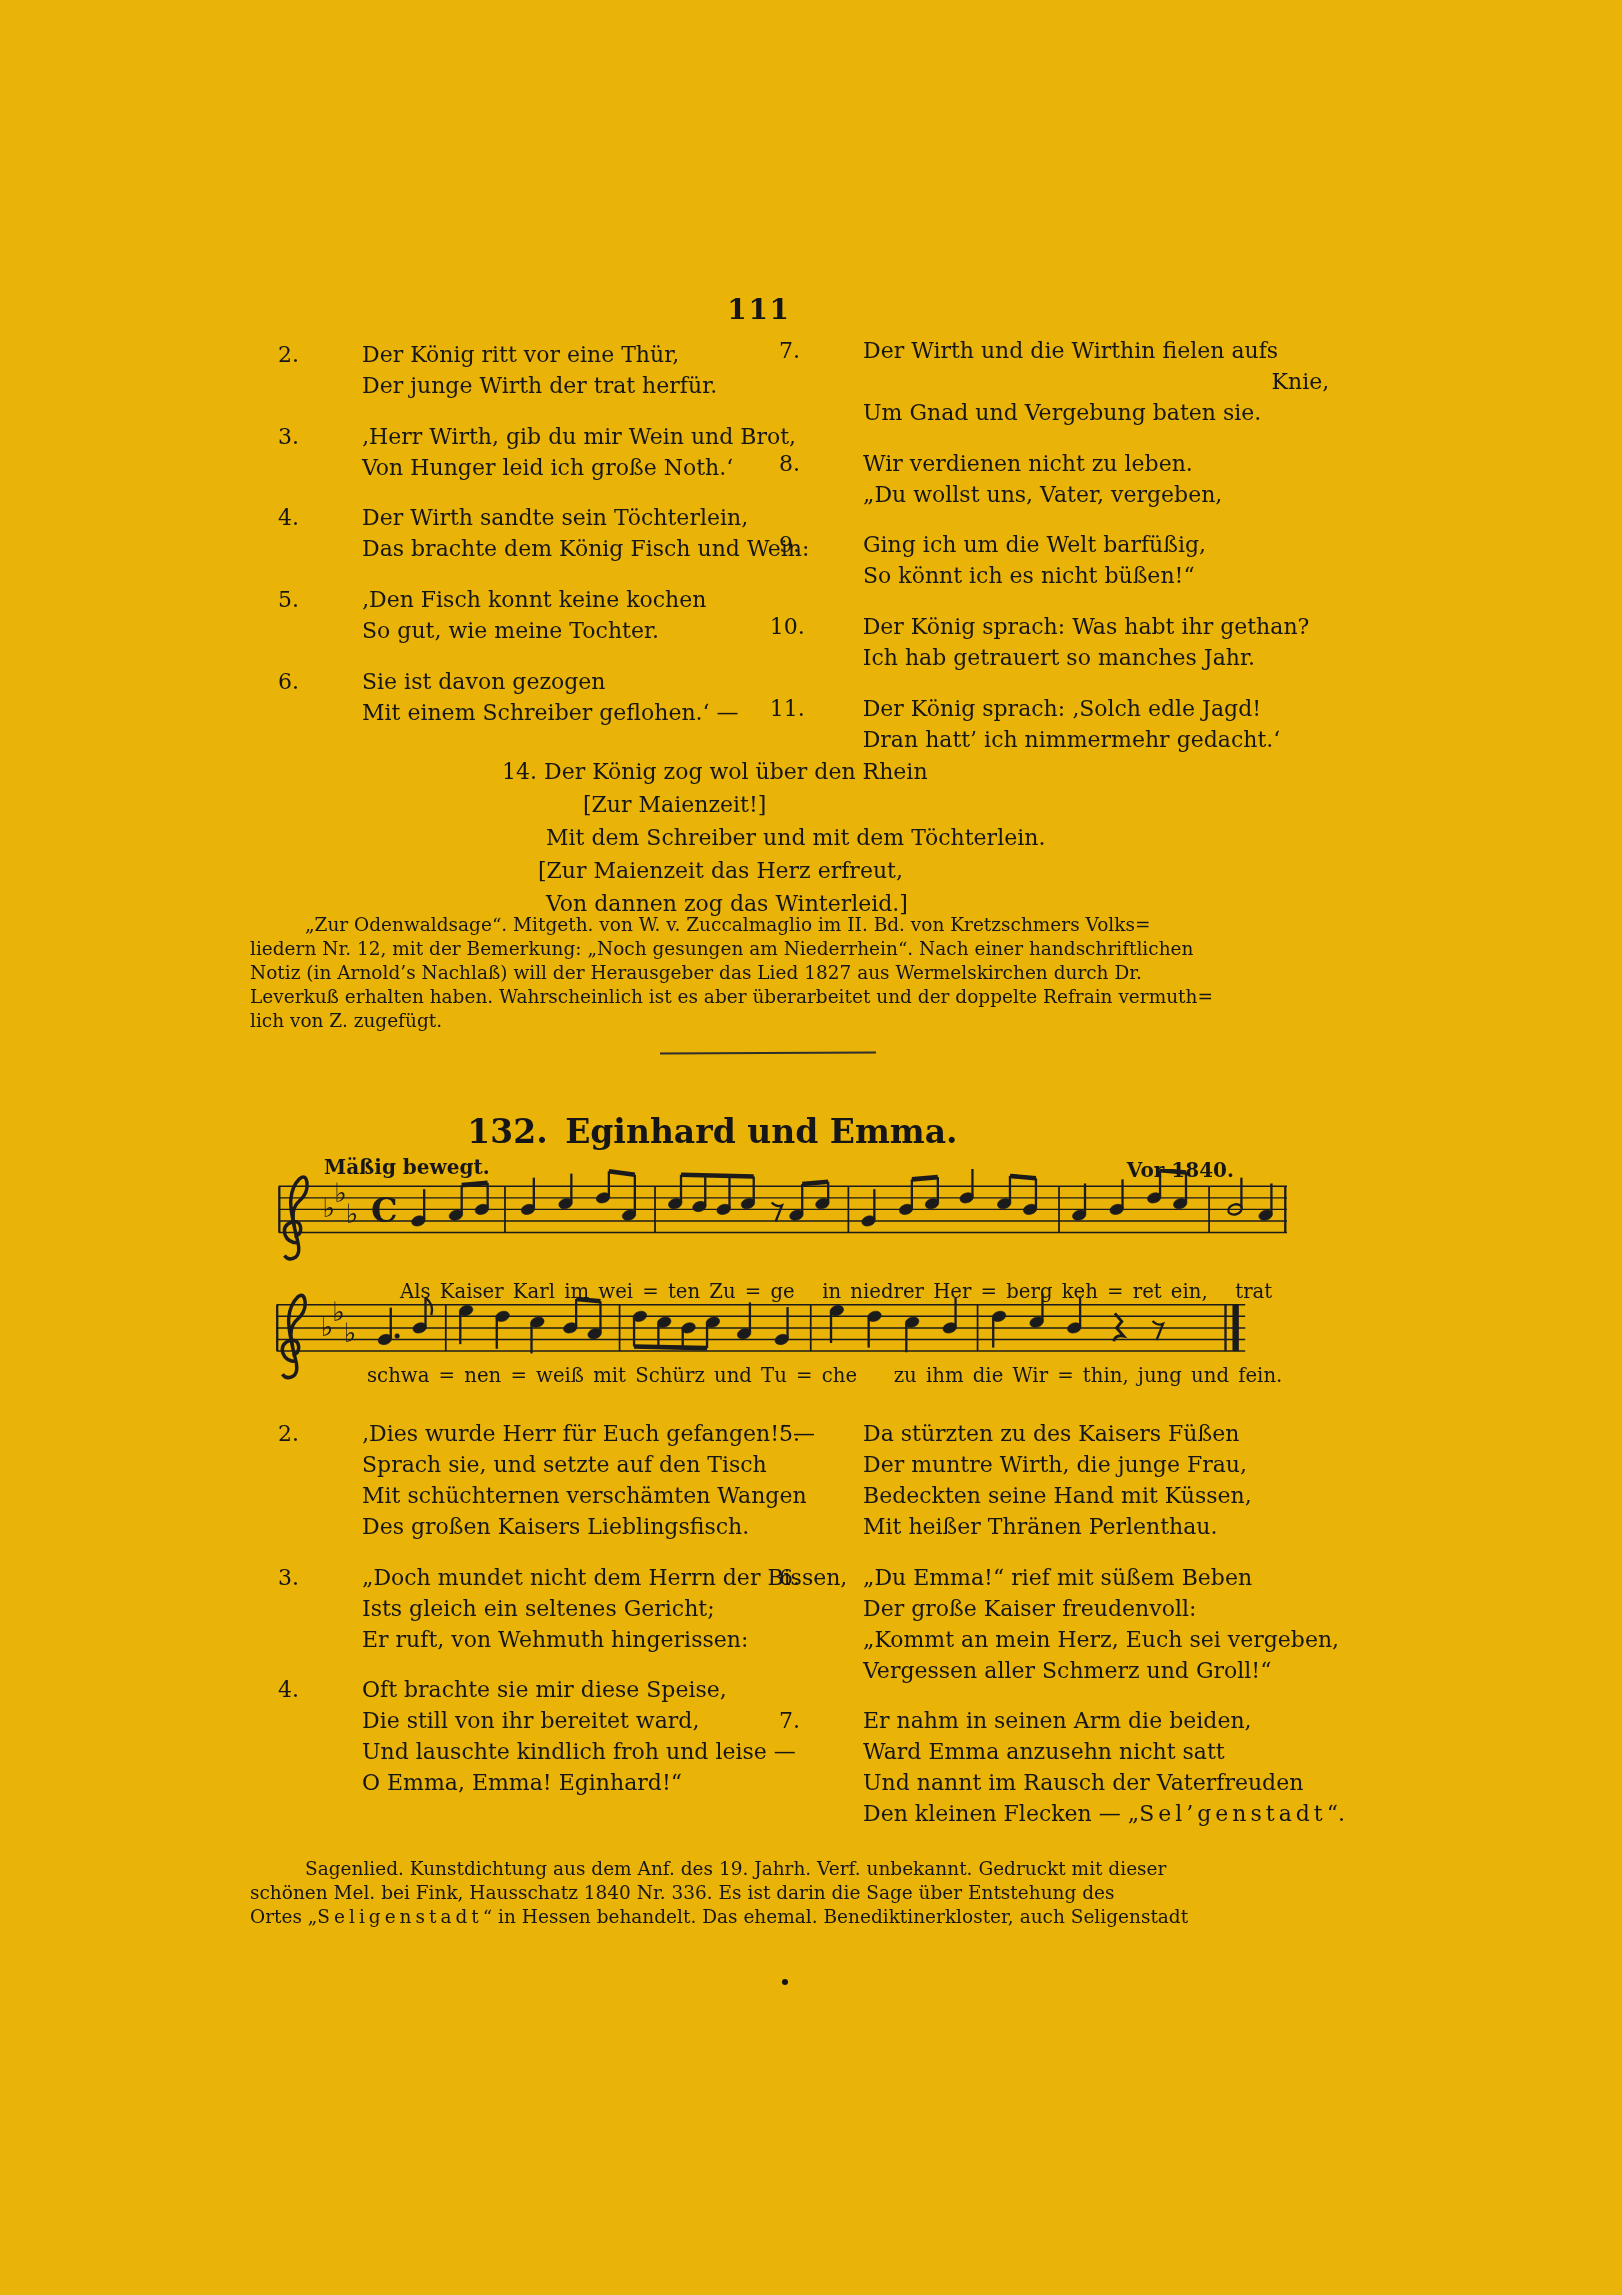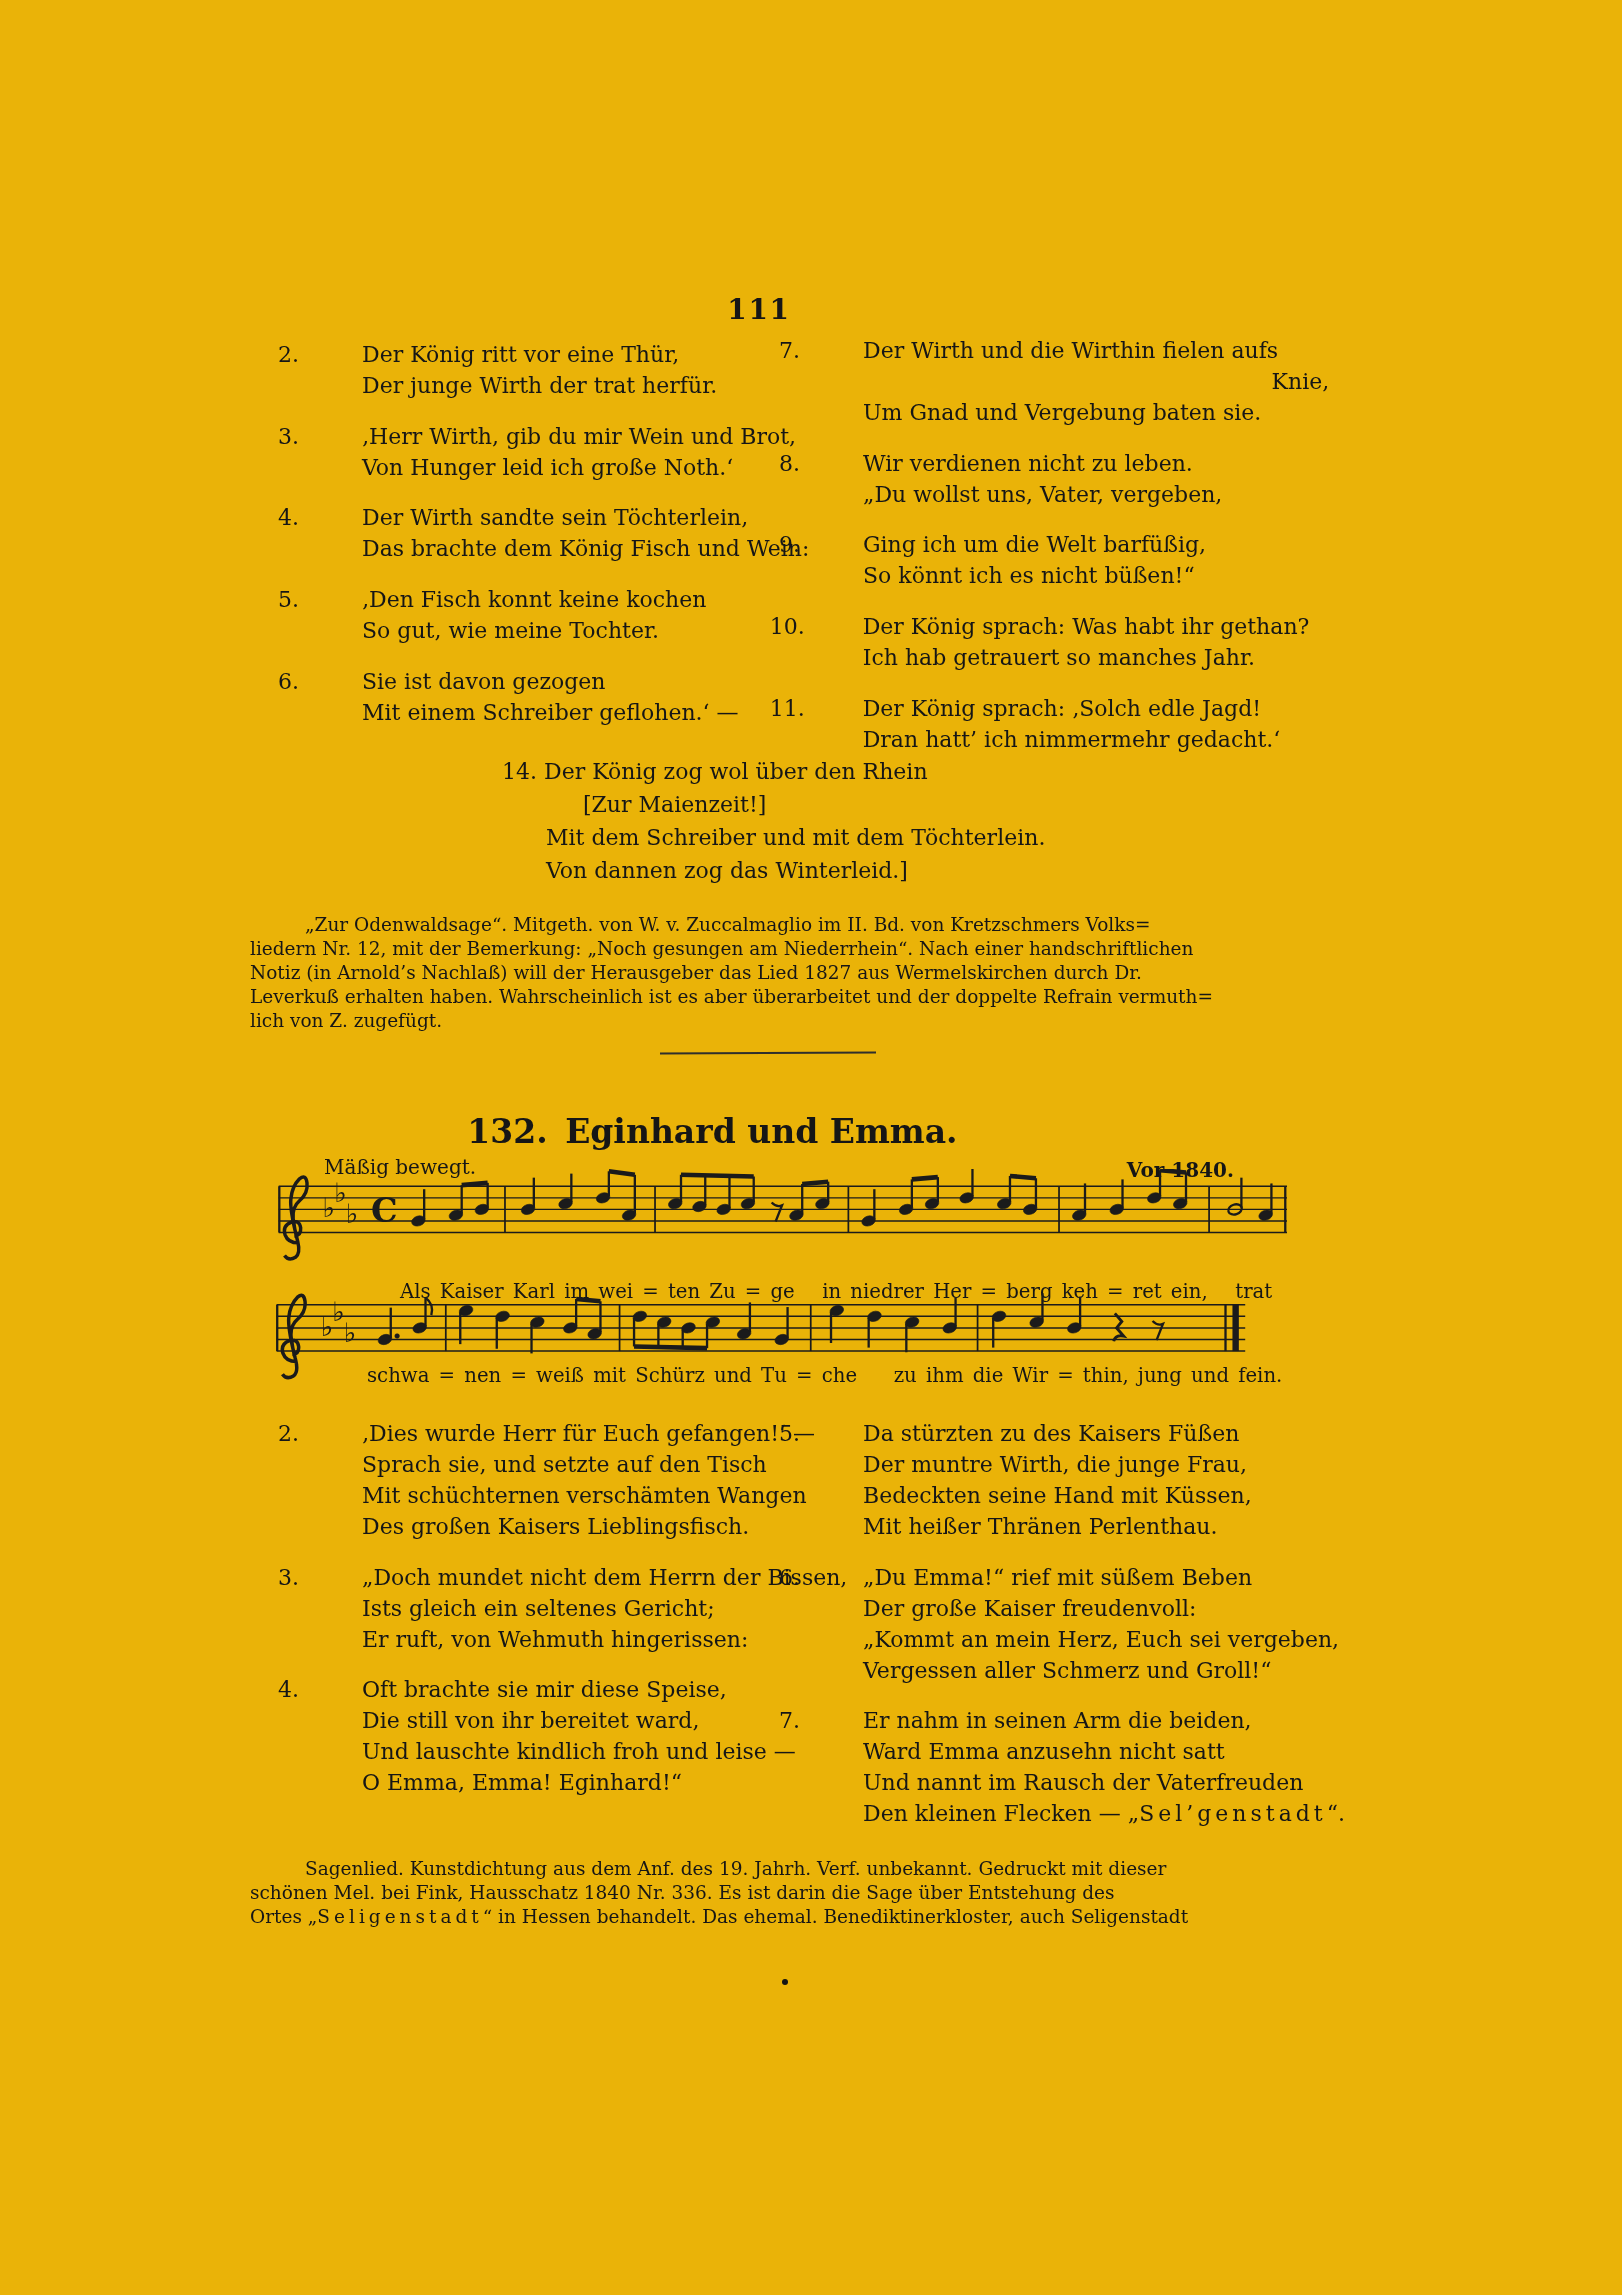--- a/index.html
+++ b/index.html
@@ -19,21 +19,21 @@
   .v12 .l1{display:inline;}
   .v12 .ind1{padding-left:81px;}
   .v12 .ind2{padding-left:44px;}
   .v12 .ind3{padding-left:36px;}
   .fnote{left:250px;width:1095px;font-size:18.5px;line-height:24px;}
   .fnote .fline{display:block;white-space:nowrap;}
   .fnote .first{padding-left:55px;}
   .divider{left:660px;top:1052px;width:216px;height:1.7px;background:#2f2f2d;transform:rotate(-0.2deg);}
   .songtitle{top:1112px;left:249px;width:927px;text-align:center;font-size:33px;font-weight:bold;white-space:nowrap;}
   .songtitle .no{margin-right:17.4px;}
-  .tempo{left:324px;top:1155px;font-size:20px;font-weight:normal;}
+  .tempo{left:324px;top:1155px;font-size:20px;font-weight:bold;}
   .date{left:1118px;top:1158px;width:116px;text-align:right;font-size:20px;font-weight:bold;}
   .lyrics{font-size:19.7px;white-space:pre;word-spacing:2.9px;}
   .lyr1{left:400px;top:1280px;}
   .lyr2{left:367px;top:1364px;}
   .staffwrap1{left:272px;top:1169px;}
   .staffwrap2{left:272px;top:1293px;}
   .sperr{letter-spacing:4px;}
   .inkspot{left:782px;top:1979px;width:6.4px;height:6.4px;border-radius:50%;background:#141414;}
 </style>
 </head>
@@ -117,20 +117,21 @@
           <span class="vline">Der König sprach: ‚Solch edle Jagd!</span>
           <span class="vline">Dran hatt’ ich nimmermehr gedacht.‘</span>
         </span>
     </div>
   </div>
 
   <div class="abs v12">
     <span class="vline"><span class="l1">14.</span> <span class="l1">Der König zog wol über den Rhein</span></span>
     <span class="vline ind1">[Zur Maienzeit!]</span>
     <span class="vline ind2">Mit dem Schreiber und mit dem Töchterlein.</span>
+    <span class="vline ind3">[Zur Maienzeit das Herz erfreut,</span>
     <span class="vline ind2">Von dannen zog das Winterleid.]</span>
   </div>
 
   <div class="abs fnote" style="top:913px;">
     <span class="fline first">„Zur Odenwaldsage“. Mitgeth. von W. v. Zuccalmaglio im II. Bd. von Kretzschmers Volks=</span>
     <span class="fline">liedern Nr. 12, mit der Bemerkung: „Noch gesungen am Niederrhein“. Nach einer handschriftlichen</span>
     <span class="fline">Notiz (in Arnold’s Nachlaß) will der Herausgeber das Lied 1827 aus Wermelskirchen durch Dr.</span>
     <span class="fline">Leverkuß erhalten haben. Wahrscheinlich ist es aber überarbeitet und der doppelte Refrain vermuth=</span>
     <span class="fline">lich von Z. zugefügt.</span>
   </div>

